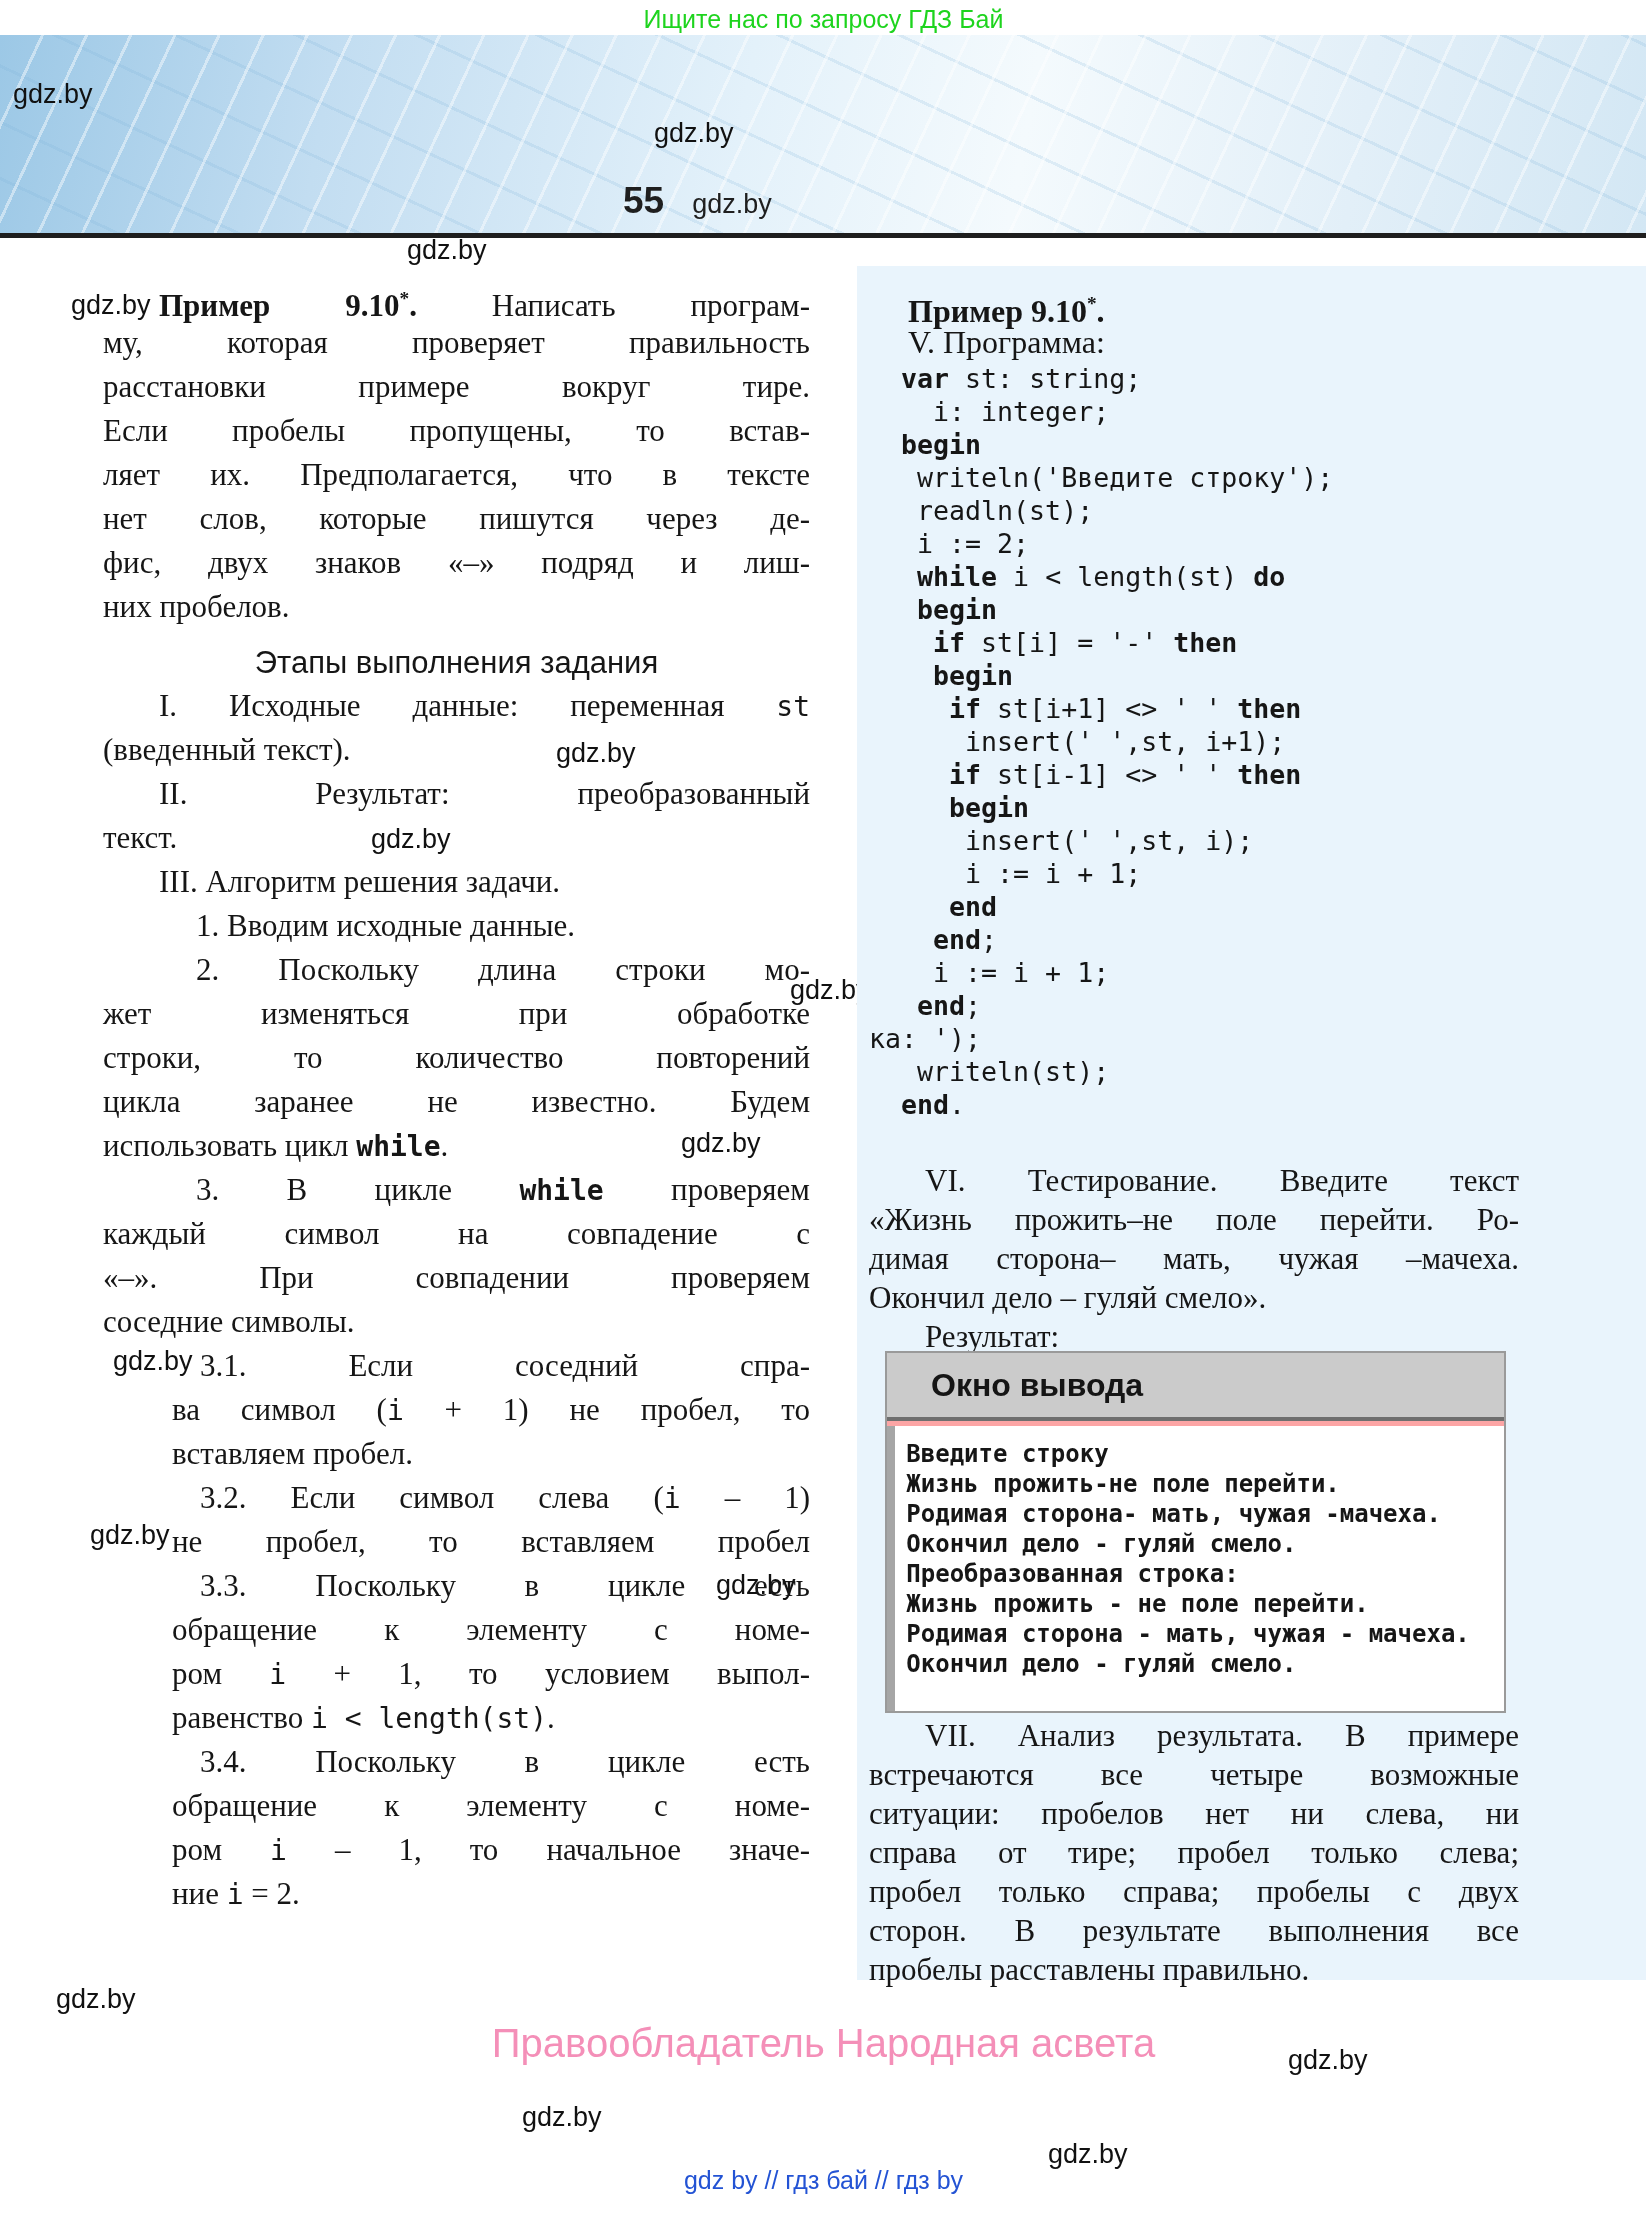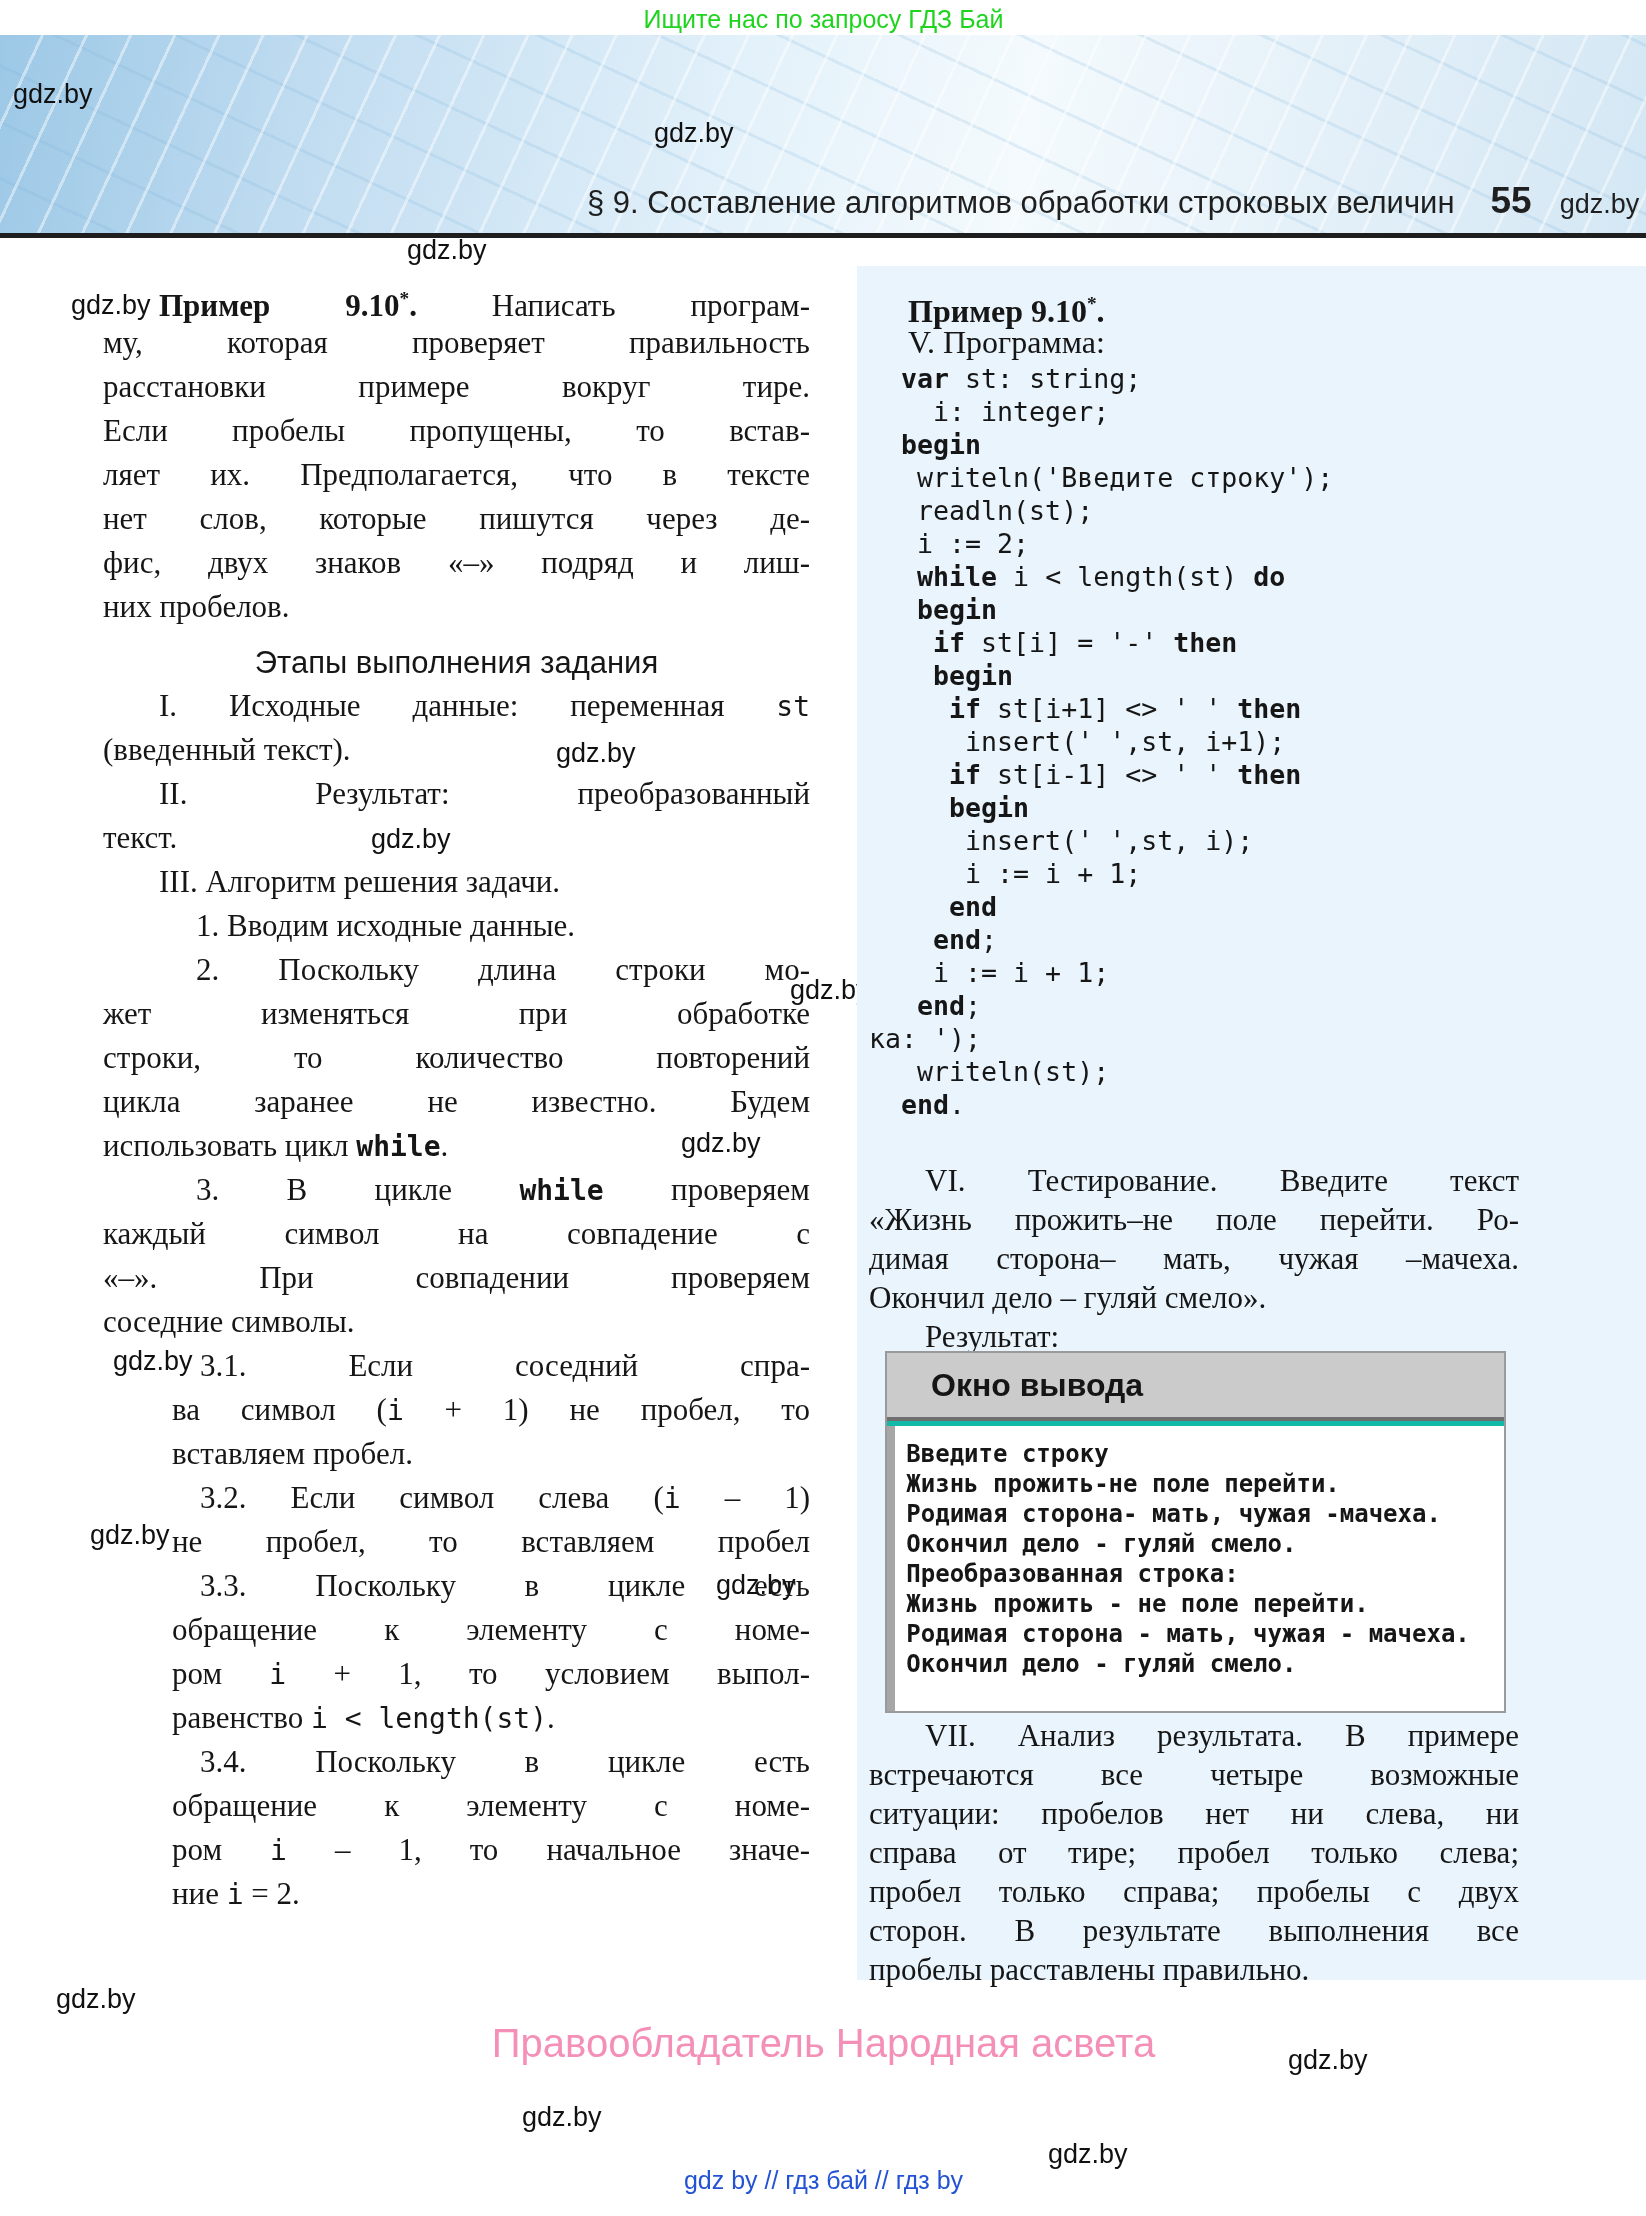--- a/index.html
+++ b/index.html
@@ -46,21 +46,21 @@
   .code{position:absolute;left:12px;top:17.7px;right:16px;}
   .cl{height:33px;line-height:33px;font-family:"DejaVu Sans Mono",monospace;font-size:26.6px;white-space:pre;}
   .cl .k{font-weight:bold;}
   .cl.chdr{height:39px;line-height:39px;font-family:"Liberation Serif",serif;font-size:32px;padding-left:39px;white-space:normal;}
   .vi{position:absolute;left:12px;top:896px;width:650px;}
   .vii{position:absolute;left:12px;top:1451px;width:650px;}
   .pl{height:39px;line-height:37px;font-size:31px;}
 
   
   .window{position:absolute;left:28px;top:1085px;width:621px;height:362px;box-sizing:border-box;
-          border:2.4px solid #9a9a9a;background:#14b8a6;}
+          border:2.4px solid #9a9a9a;background:#fca5a5;}
   .wtitle{height:68px;background:#cbcbcb;border-bottom:4.8px solid #6f6f6f;box-sizing:border-box;
           display:flex;align-items:center;padding-left:44px;
           font:bold 32px "Liberation Sans",sans-serif;color:#151515;}
   .wbody{position:absolute;top:73px;left:0;right:0;bottom:0;background:#ffffff;
          border-left:8px solid #a6a6a6;padding:13px 9.7px 0 11.3px;}
   .ol{height:30px;line-height:30px;font-family:"DejaVu Sans Mono",monospace;font-weight:bold;
       font-size:24px;white-space:pre;}
 
   
   .pink{position:absolute;top:2021px;left:0;width:1647px;text-align:center;
@@ -70,21 +70,20 @@
 </style>
 </head>
 <body>
 
 <div class="page">
 
   <div class="promo">Ищите нас по запросу ГДЗ Бай</div>
 
   <div class="banner">
     <div class="banner-title-row">
-      <span class="b-title">§ 9. Составление алгоритмов обработки строковых величин</span>
       <span class="b-page">55</span>
       <span class="b-wm">gdz.by</span>
     </div>
   </div>
 
   <div>
       <div class="wm" style="left: 13px; top: 79px;"><span>gdz.by</span></div>
       <div class="wm" style="left: 654px; top: 118px;"><span>gdz.by</span></div>
       <div class="wm" style="left: 407px; top: 235px;"><span>gdz.by</span></div>
       <div class="wm" style="left: 71px; top: 290px;"><span>gdz.by</span></div>

